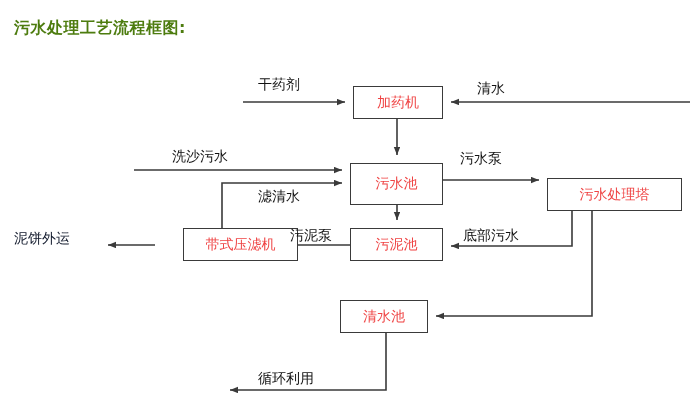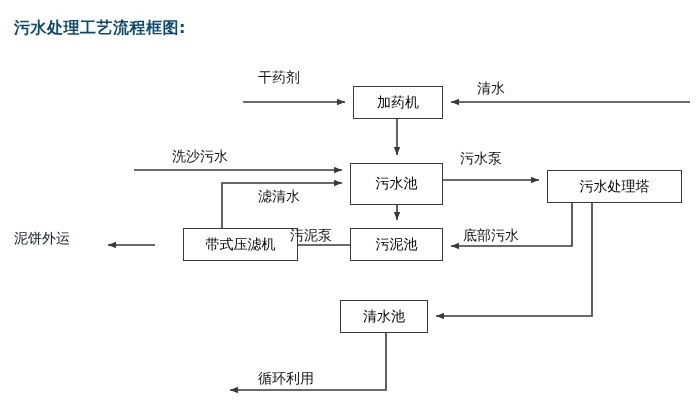--- a/index.html
+++ b/index.html
@@ -21,34 +21,34 @@
     top: 0;
     width: 700px;
     height: 420px;
   }
   .title {
     position: absolute;
     left: 14px;
     top: 18px;
     font-size: 16px;
     font-weight: bold;
-    color: #0c4a6e;
+    color: #4d7c0f;
     letter-spacing: 0.5px;
     white-space: nowrap;
   }
   .node-box {
     position: absolute;
     box-sizing: border-box;
     border: 1px solid #3a3a3a;
     background: #ffffff;
     display: flex;
     align-items: center;
     justify-content: center;
     font-size: 14px;
-    color: #000000;
+    color: #ef4444;
     white-space: nowrap;
   }
   .edge-label {
     position: absolute;
     font-size: 14px;
     color: #111111;
     white-space: nowrap;
   }
   .terminal-label {
     position: absolute;
@@ -106,37 +106,37 @@
   </svg>
 
   <div class="node-box" style="left:353px; top:86px; width:90px; height:33px;">
     <span>加药机</span>
   </div>
 
   <div class="node-box" style="left:350px; top:163px; width:93px; height:42px;">
     <span>污水池</span>
   </div>
 
-  <div class="node-box" style="left:547px; top:170px; width:135px; height:33px;">
+  <div class="node-box" style="left:547px; top:178px; width:135px; height:33px;">
     <span>污水处理塔</span>
   </div>
 
   <div class="node-box" style="left:155px; top:228px; width:115px; height:33px;margin-left:28px;">
     <span>带式压滤机</span>
   </div>
 
   <div class="node-box" style="left:350px; top:228px; width:93px; height:33px;">
     <span>污泥池</span>
   </div>
 
   <div class="node-box" style="left:340px; top:300px; width:88px; height:33px;">
     <span>清水池</span>
   </div>
 
-  <div class="edge-label" style="left:258px; top:69px;">干药剂</div>
+  <div class="edge-label" style="left:258px; top:76px;">干药剂</div>
   <div class="edge-label" style="left:477px; top:80px;">清水</div>
   <div class="edge-label" style="left:172px; top:148px;">洗沙污水</div>
   <div class="edge-label" style="left:258px; top:188px;">滤清水</div>
   <div class="edge-label" style="left:460px; top:150px;">污水泵</div>
   <div class="edge-label" style="left:290px; top:227px;">污泥泵</div>
   <div class="edge-label" style="left:463px; top:227px;">底部污水</div>
   <div class="edge-label" style="left:258px; top:370px;">循环利用</div>
 
   <div class="terminal-label" style="left:14px; top:230px;">泥饼外运</div>
 

